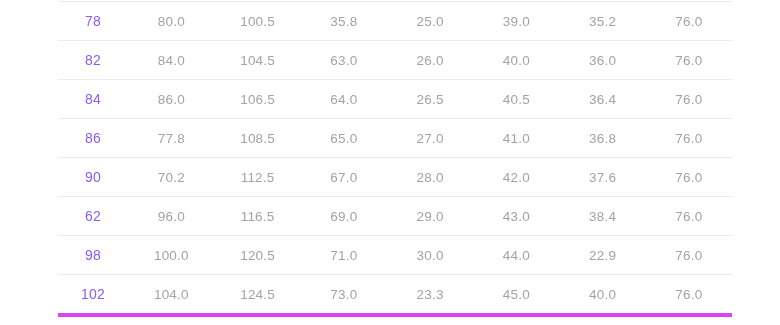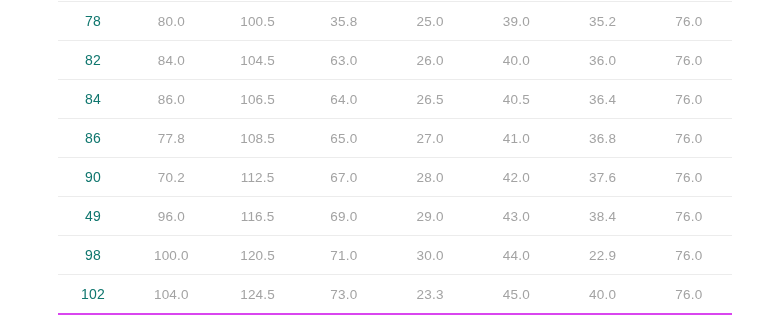--- a/index.html
+++ b/index.html
@@ -44,25 +44,25 @@
     vertical-align: middle;
     font-size: 13.5px;
     font-weight: 400;
     color: #a3a3a3;
     border-top: 1px solid #ececec;
     white-space: nowrap;
     letter-spacing: 0.2px;
   }
 
   table.size-table tr:last-child td {
-    border-bottom: 2px solid #d946ef;
+    border-bottom: 4px solid #d946ef;
   }
 
   table.size-table td.col-key {
-    color: #0f766e;
+    color: #8b5cf6;
     font-size: 14px;
     width: 70px;
   }
 
   table.size-table td.col-v {
     width: 86px;
   }
 </style>
 </head>
 <body>
@@ -114,21 +114,21 @@
           <td class="col-key">90</td>
           <td class="col-v">70.2</td>
           <td class="col-v">112.5</td>
           <td class="col-v">67.0</td>
           <td class="col-v">28.0</td>
           <td class="col-v">42.0</td>
           <td class="col-v">37.6</td>
           <td class="col-v">76.0</td>
         </tr>
         <tr>
-          <td class="col-key">49</td>
+          <td class="col-key">62</td>
           <td class="col-v">96.0</td>
           <td class="col-v">116.5</td>
           <td class="col-v">69.0</td>
           <td class="col-v">29.0</td>
           <td class="col-v">43.0</td>
           <td class="col-v">38.4</td>
           <td class="col-v">76.0</td>
         </tr>
         <tr>
           <td class="col-key">98</td>

